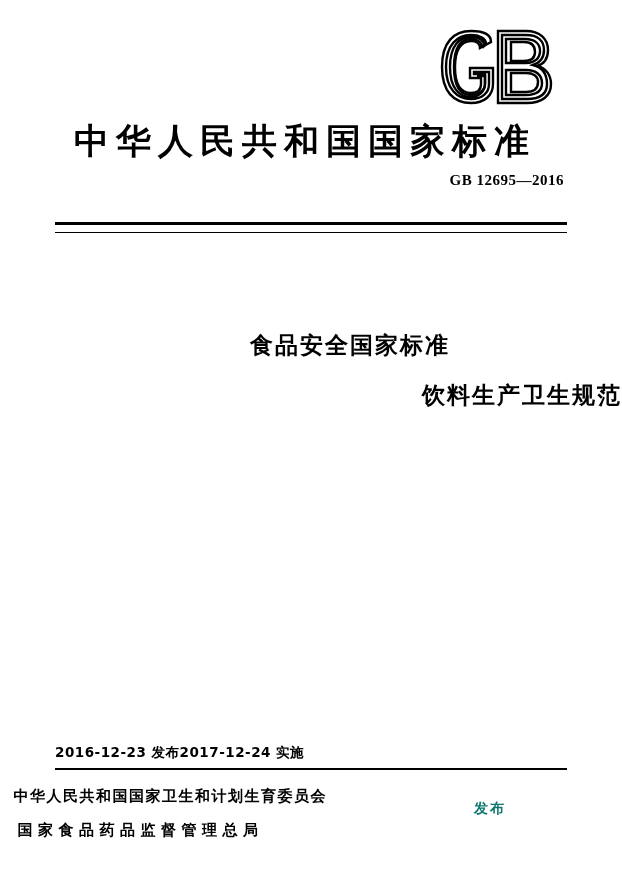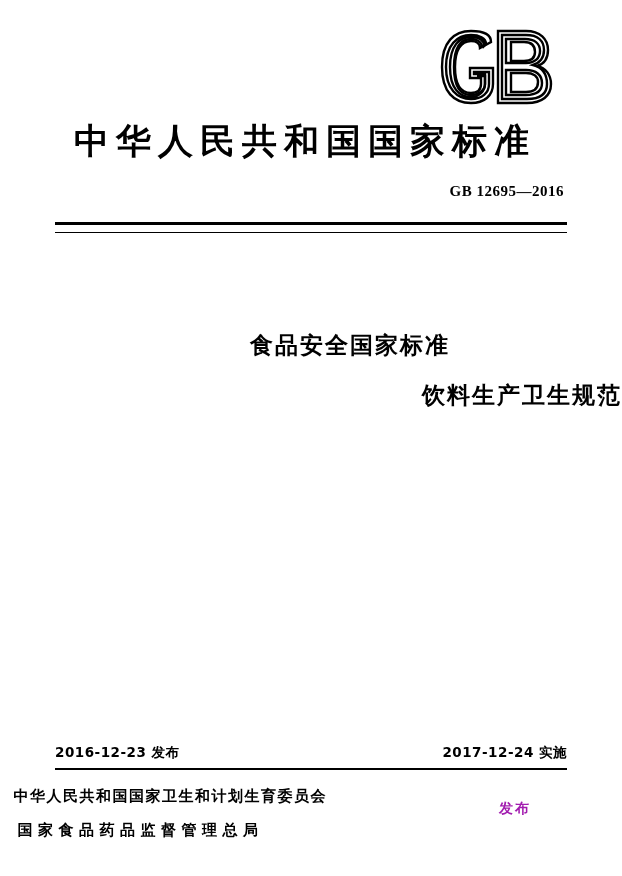--- a/index.html
+++ b/index.html
@@ -50,21 +50,21 @@
     letter-spacing: 7px;
     text-indent: 7px;
     color: #000;
     white-space: nowrap;
   }
 
   
   .std-number {
     position: absolute;
     right: 58px;
-    top: 183px;
+    top: 172px;
     font-family: "Liberation Serif", serif;
     font-size: 15px;
     font-weight: bold;
     letter-spacing: 0.5px;
     color: #000;
   }
 
   
   .rule {
     position: absolute;
@@ -101,21 +101,20 @@
   .doc-title.line1 { top: 330px; padding-left: 38px; }
   .doc-title.line2 { top: 380px; text-align: right; }
 
   
   .date-row {
     position: absolute;
     top: 744px;
     left: 55px;
     width: 512px;
     display: flex;
-    justify-content: space-between;
     font-family: "DejaVu Sans", sans-serif;
     font-size: 13.5px;
     font-weight: bold;
     color: #000;
   }
   .date-row span {
     letter-spacing: 0.5px;
   }
 
   
@@ -142,22 +141,21 @@
     margin-top: 13px;
   }
   .issue-verb {
     position: absolute;
     left: 474px;
     top: 800px;
     font-family: "DejaVu Sans", sans-serif;
     font-size: 14px;
     font-weight: bold;
     letter-spacing: 2px;
-    color: #a21caf;
-    margin-left: 25px;
+    color: #0f766e;
   }
 </style>
 </head>
 <body>
 
 <div class="page">
 
   <div class="gb-logo">
     <svg width="130" height="78" viewBox="0 0 130 78" xmlns="http://www.w3.org/2000/svg">
       <g fill="none" stroke="#000" stroke-width="2.4">

